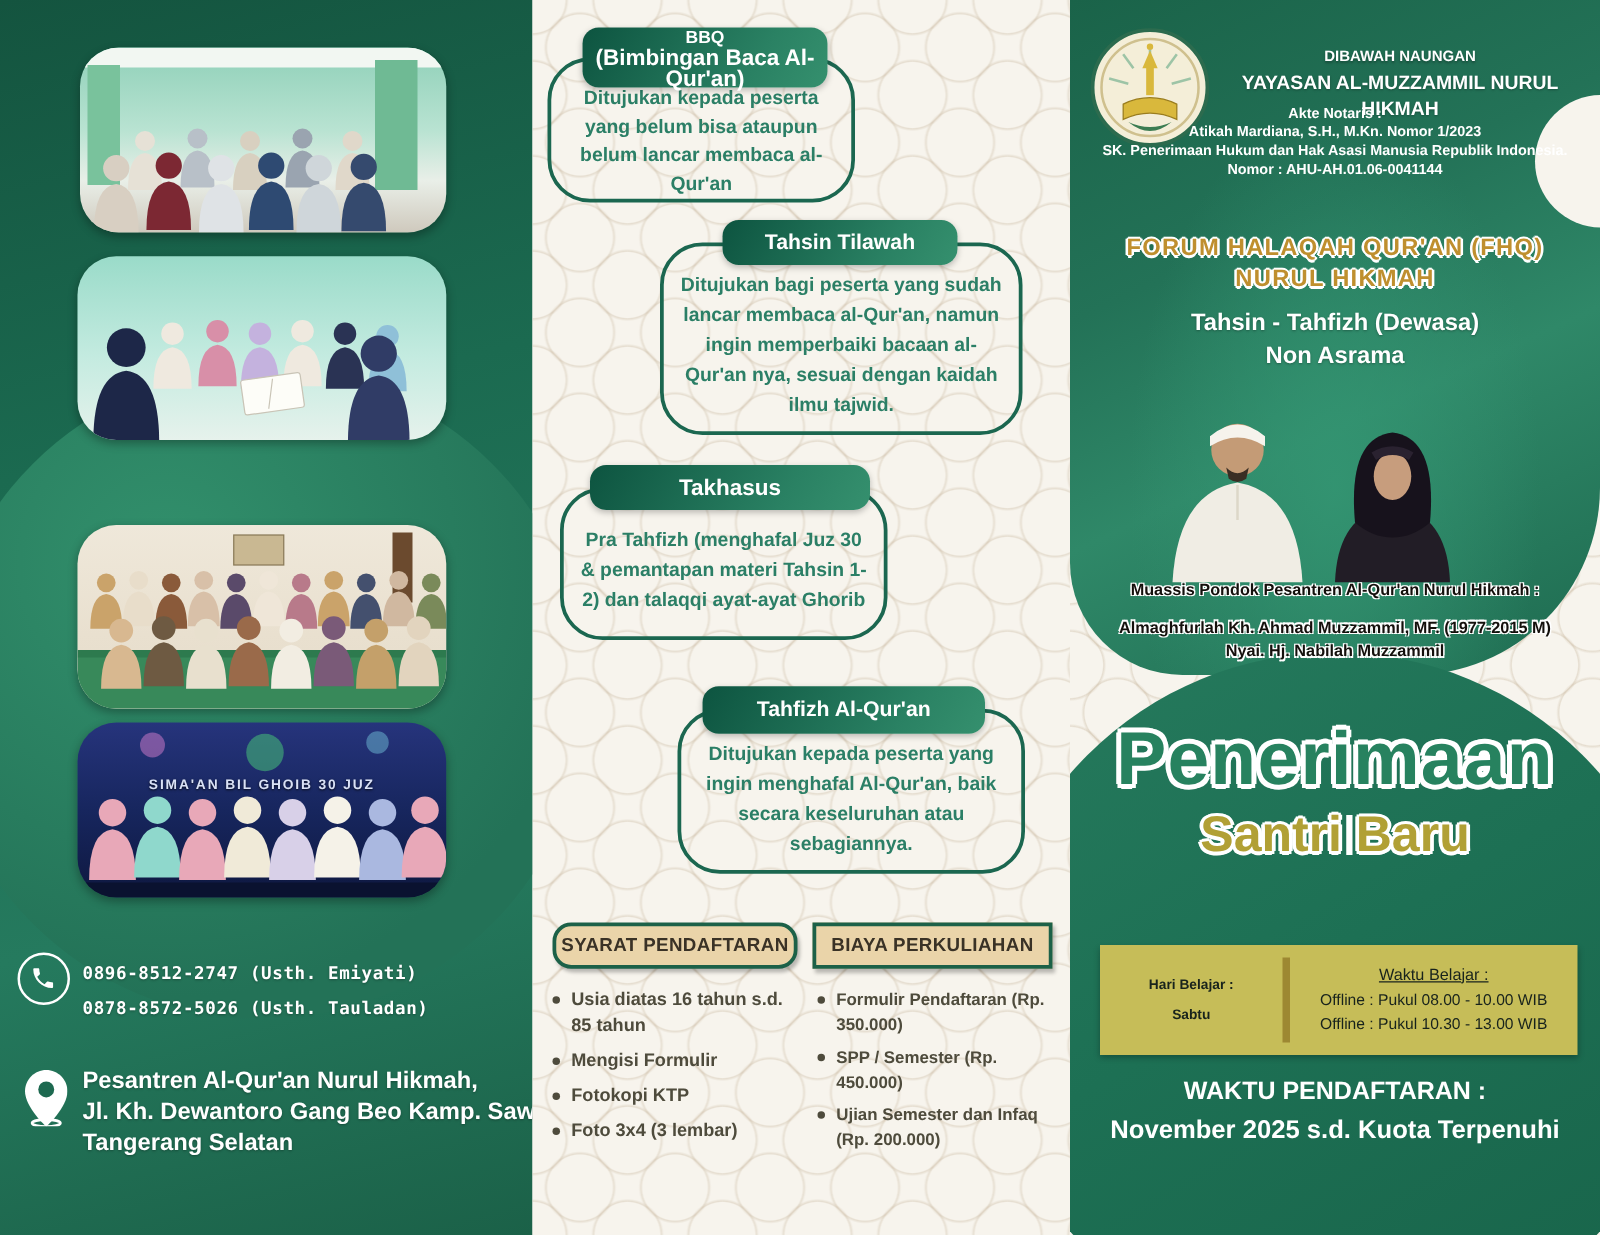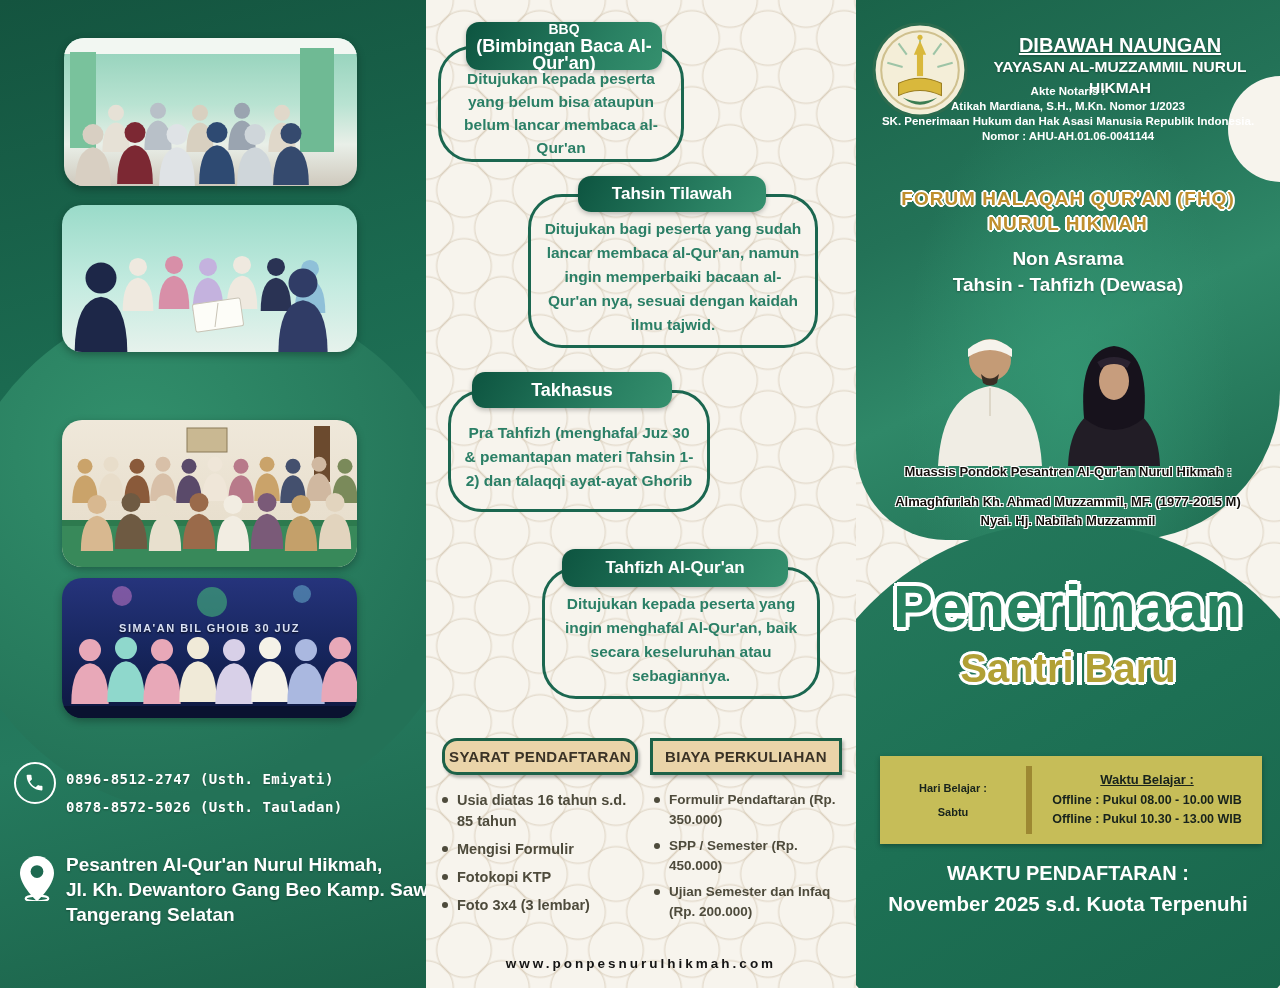--- a/index.html
+++ b/index.html
@@ -19,21 +19,21 @@
   }
   
   .left {
     position:absolute; left:0; top:0; width:426px; height:988px; overflow:hidden;
     background:linear-gradient(165deg,#14543f 0%,#1b6a50 35%,#257a5e 70%,#1b6148 100%);
   }
   .left-circle {
     position:absolute; left:-50px; top:295px; width:520px; height:520px; border-radius:50%;
     background:radial-gradient(circle at 35% 30%, #32906c 0%, #237257 70%);
   }
-  .photo { position:absolute; border-radius:20px; overflow:hidden; box-shadow:0 3px 8px rgba(0,0,0,.30);text-decoration:underline; }
+  .photo { position:absolute; border-radius:31px; overflow:hidden; box-shadow:0 3px 8px rgba(0,0,0,.30);text-decoration:underline; }
   .photo svg { position:absolute; left:0; top:0; width:100%; height:100%; }
   .photo1 { left:64px; top:38px;  width:293px; height:148px;
     background:linear-gradient(180deg,#8fd0b8 0%,#b9e3d2 45%,#e9efe8 72%,#cfc9bd 100%); }
   .photo2 { left:62px; top:205px; width:295px; height:147px;
     background:linear-gradient(180deg,#9adbc9 0%,#c4ebe0 55%,#e6f2ec 100%); }
   .photo3 { left:62px; top:420px; width:295px; height:147px;
     background:linear-gradient(180deg,#efe8da 0%,#e9e0cf 60%,#e4dcca 100%); }
   .photo4 { left:62px; top:578px; width:295px; height:140px;
     background:linear-gradient(180deg,#26347c 0%,#17265e 50%,#0e1840 100%); }
   .photo4-banner {
@@ -54,21 +54,21 @@
   .middle { position:absolute; left:426px; top:0; width:430px; height:988px; overflow:hidden; }
   .pill {
     position:absolute; z-index:2; color:#fff; font-weight:bold; text-align:center;
     background:linear-gradient(120deg,#0d5440 0%,#2a8163 70%,#35906e 100%);
     border-radius:13px; box-shadow:0 2px 5px rgba(0,0,0,.25);
     display:flex; flex-direction:column; justify-content:center;
   }
   .pill0 { left:40px;  top:22px;  width:196px; height:48px; font-size:14px; line-height:17px; }
   .pill0 .t2 { font-size:18px; }
   .pill1 { left:152px; top:176px; width:188px; height:36px; font-size:17px; }
-  .pill2 { left:46px;  top:372px; width:200px; height:36px; font-size:18px; }
+  .pill2 { left:46px;  top:372px; width:224px; height:36px; font-size:18px; }
   .pill3 { left:136px; top:549px; width:226px; height:38px; font-size:17px; }
   .pbody {
     position:absolute; z-index:1; border:3px solid #1b6750; border-radius:34px;
     color:#2b7f66; font-weight:bold; text-align:center; box-sizing:border-box;
     display:flex; align-items:center; justify-content:center;
   }
   .b0 { left:12px;  top:46px;  width:246px; height:116px; font-size:15.5px; line-height:23px; padding:26px 10px 8px; }
   .b1 { left:102px; top:194px; width:290px; height:154px; font-size:15.5px; line-height:24px; padding:20px 10px 8px; }
   .b2 { left:22px;  top:390px; width:262px; height:122px; font-size:15.5px; line-height:24px; padding:20px 10px 8px; }
   .b3 { left:116px; top:567px; width:278px; height:132px; font-size:15.5px; line-height:24px; padding:22px 10px 8px; }
@@ -93,21 +93,21 @@
     background:
       radial-gradient(ellipse at 50% 72%, rgba(52,150,115,.85) 0%, rgba(52,150,115,0) 55%),
       linear-gradient(155deg,#1a6349 0%,#237257 35%,#2f8868 60%,#1e6b50 100%);
     border-radius:0 0 150px 90px;
   }
   .notch { position:absolute; right:-54px; top:76px; width:106px; height:106px; border-radius:50%;
     background:#f7f4ed; z-index:2; }
   .logo { position:absolute; left:16px; top:22px; width:96px; height:96px; z-index:3; }
   .naungan { position:absolute; left:110px; top:34px; width:308px; z-index:3; text-align:center;
     color:#fff; font-weight:bold; text-shadow:0 1px 2px rgba(0,0,0,.3); }
-  .naungan .n1 { font-size:20px; line-height:22px;text-decoration:underline; }
+  .naungan .n1 { font-size:12px; line-height:22px; }
   .naungan .n2 { font-size:15.5px; line-height:21px; }
   .akte { position:absolute; left:2px; top:84px; width:420px; z-index:3; text-align:center;
     color:#fff; font-weight:bold; font-size:11.5px; line-height:15px; }
   .fhq { position:absolute; left:0; top:186px; width:424px; z-index:3; text-align:center;
     font-weight:800; font-size:19px; line-height:25px; letter-spacing:1px; color:#bf8f2e; }
   .prog { position:absolute; left:0; top:246px; width:424px; z-index:3; text-align:center;
     color:#fff; font-weight:800; font-size:19px; line-height:26px; text-shadow:0 1px 2px rgba(0,0,0,.3); }
   .founders { position:absolute; left:62px; top:316px; width:300px; height:150px; z-index:3; }
   .muassis { position:absolute; left:0; top:464px; width:424px; z-index:3; text-align:center;
     font-size:13px; font-weight:800; color:#14100c;
@@ -127,21 +127,21 @@
     font-size:60px; font-weight:800; letter-spacing:1px; color:#27825f; }
   .santri { position:absolute; left:0; top:646px; width:424px; z-index:3; text-align:center;
     font-size:40px; font-weight:800; color:#b1a035; }
   .santri .sep { display:inline-block; width:5px; height:32px; background:#fff; margin:0 3px; vertical-align:-3px; }
   .sched { position:absolute; left:24px; top:756px; width:382px; height:88px; z-index:3;
     background:#c6bd58; display:flex; box-shadow:0 2px 5px rgba(0,0,0,.3); }
   .sch-left { width:146px; display:flex; flex-direction:column; justify-content:center;
     text-align:center; font-size:11px; font-weight:bold; color:#18231c; line-height:24px; }
   .sch-div { width:6px; background:#9d8832; margin:10px 0; }
   .sch-right { flex:1; display:flex; flex-direction:column; justify-content:center;
-    text-align:center; color:#18231c; font-weight:bold; }
+    text-align:center; color:#18231c; font-weight:normal; }
   .sch-wb { font-size:13px; text-decoration:underline; margin-bottom:4px; }
   .sch-line { font-size:12.5px; line-height:19px; }
   .waktu { position:absolute; left:0; top:862px; width:424px; z-index:3; text-align:center;
     color:#fff; font-weight:800; font-size:20px; }
   .nov { position:absolute; left:0; top:892px; width:424px; z-index:3; text-align:center;
     color:#fff; font-weight:800; font-size:20.5px; }
 </style>
 </head>
 <body>
 
@@ -408,21 +408,20 @@
       <div class="li">
           <span class="dot"></span>
           <span>SPP / Semester (Rp. 450.000)</span>
         </div>
       <div class="li">
           <span class="dot"></span>
           <span>Ujian Semester dan Infaq (Rp. 200.000)</span>
         </div>
     </div>
 
-    <div class="website">www.ponpesnurulhikmah.com</div>
   </div>
 
   <div class="right pattern">
     <div class="r-top"></div>
     <div class="notch"></div>
 
     <div class="logo">
       <svg viewBox="0 0 94 94">
         <circle cx="47" cy="47" r="45" fill="#f4eed8" stroke="#2c6b4e" stroke-width="3"></circle>
         <circle cx="47" cy="47" r="38" fill="none" stroke="#cfc08e" stroke-width="2"></circle>
@@ -452,22 +451,22 @@
       <div>SK. Penerimaan Hukum dan Hak Asasi Manusia Republik Indonesia.</div>
       <div>Nomor : AHU-AH.01.06-0041144</div>
     </div>
 
     <div class="fhq ow2">
       <div>FORUM HALAQAH QUR'AN (FHQ)</div>
       <div>NURUL HIKMAH</div>
     </div>
 
     <div class="prog">
+      <div>Tahsin - Tahfizh (Dewasa)</div>
       <div>Non Asrama</div>
-      <div>Tahsin - Tahfizh (Dewasa)</div>
     </div>
 
     <div class="founders">
       <svg viewBox="0 0 300 150">
         <path d="M20,150 Q24,78 72,70 Q120,78 124,150 Z" fill="#f0ede4"></path>
         <circle cx="72" cy="44" r="21" fill="#c49b76"></circle>
         <path d="M50,33 Q72,14 94,33 L94,41 Q72,27 50,41 Z" fill="#f6f3ec"></path>
         <path d="M63,58 Q72,67 81,58 L79,67 Q72,72 65,67 Z" fill="#3a2e24"></path>
         <line x1="72" y1="72" x2="72" y2="100" stroke="#ddd7c8" stroke-width="2"></line>
         <path d="M150,150 Q152,94 196,88 Q240,94 242,150 Z" fill="#221d26"></path>

